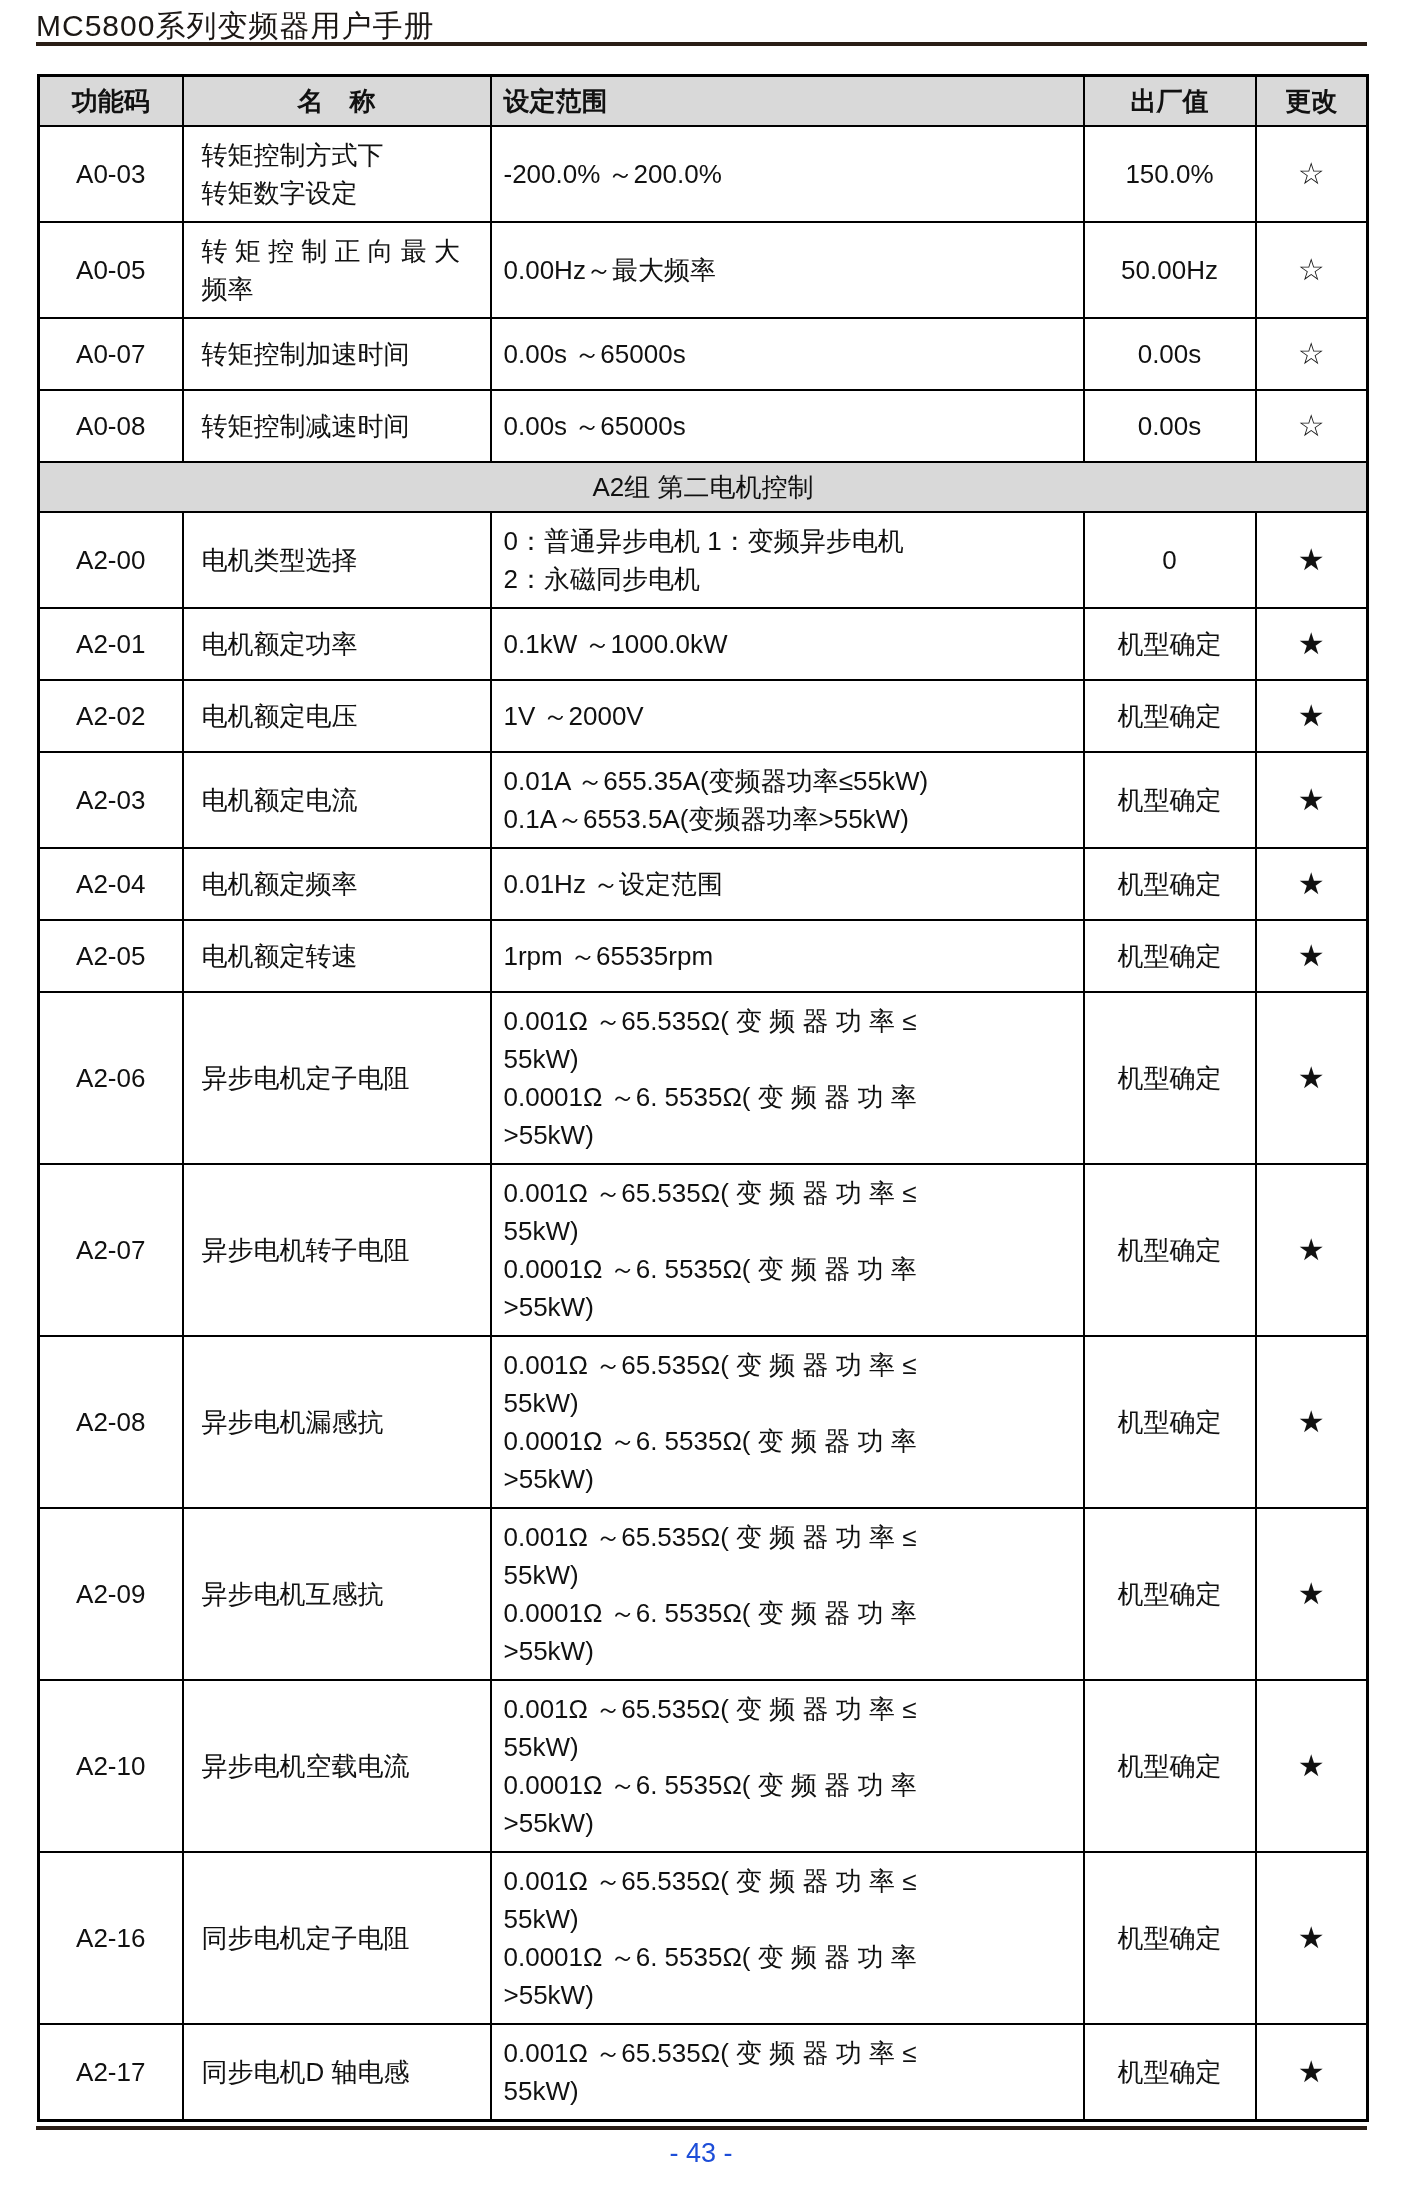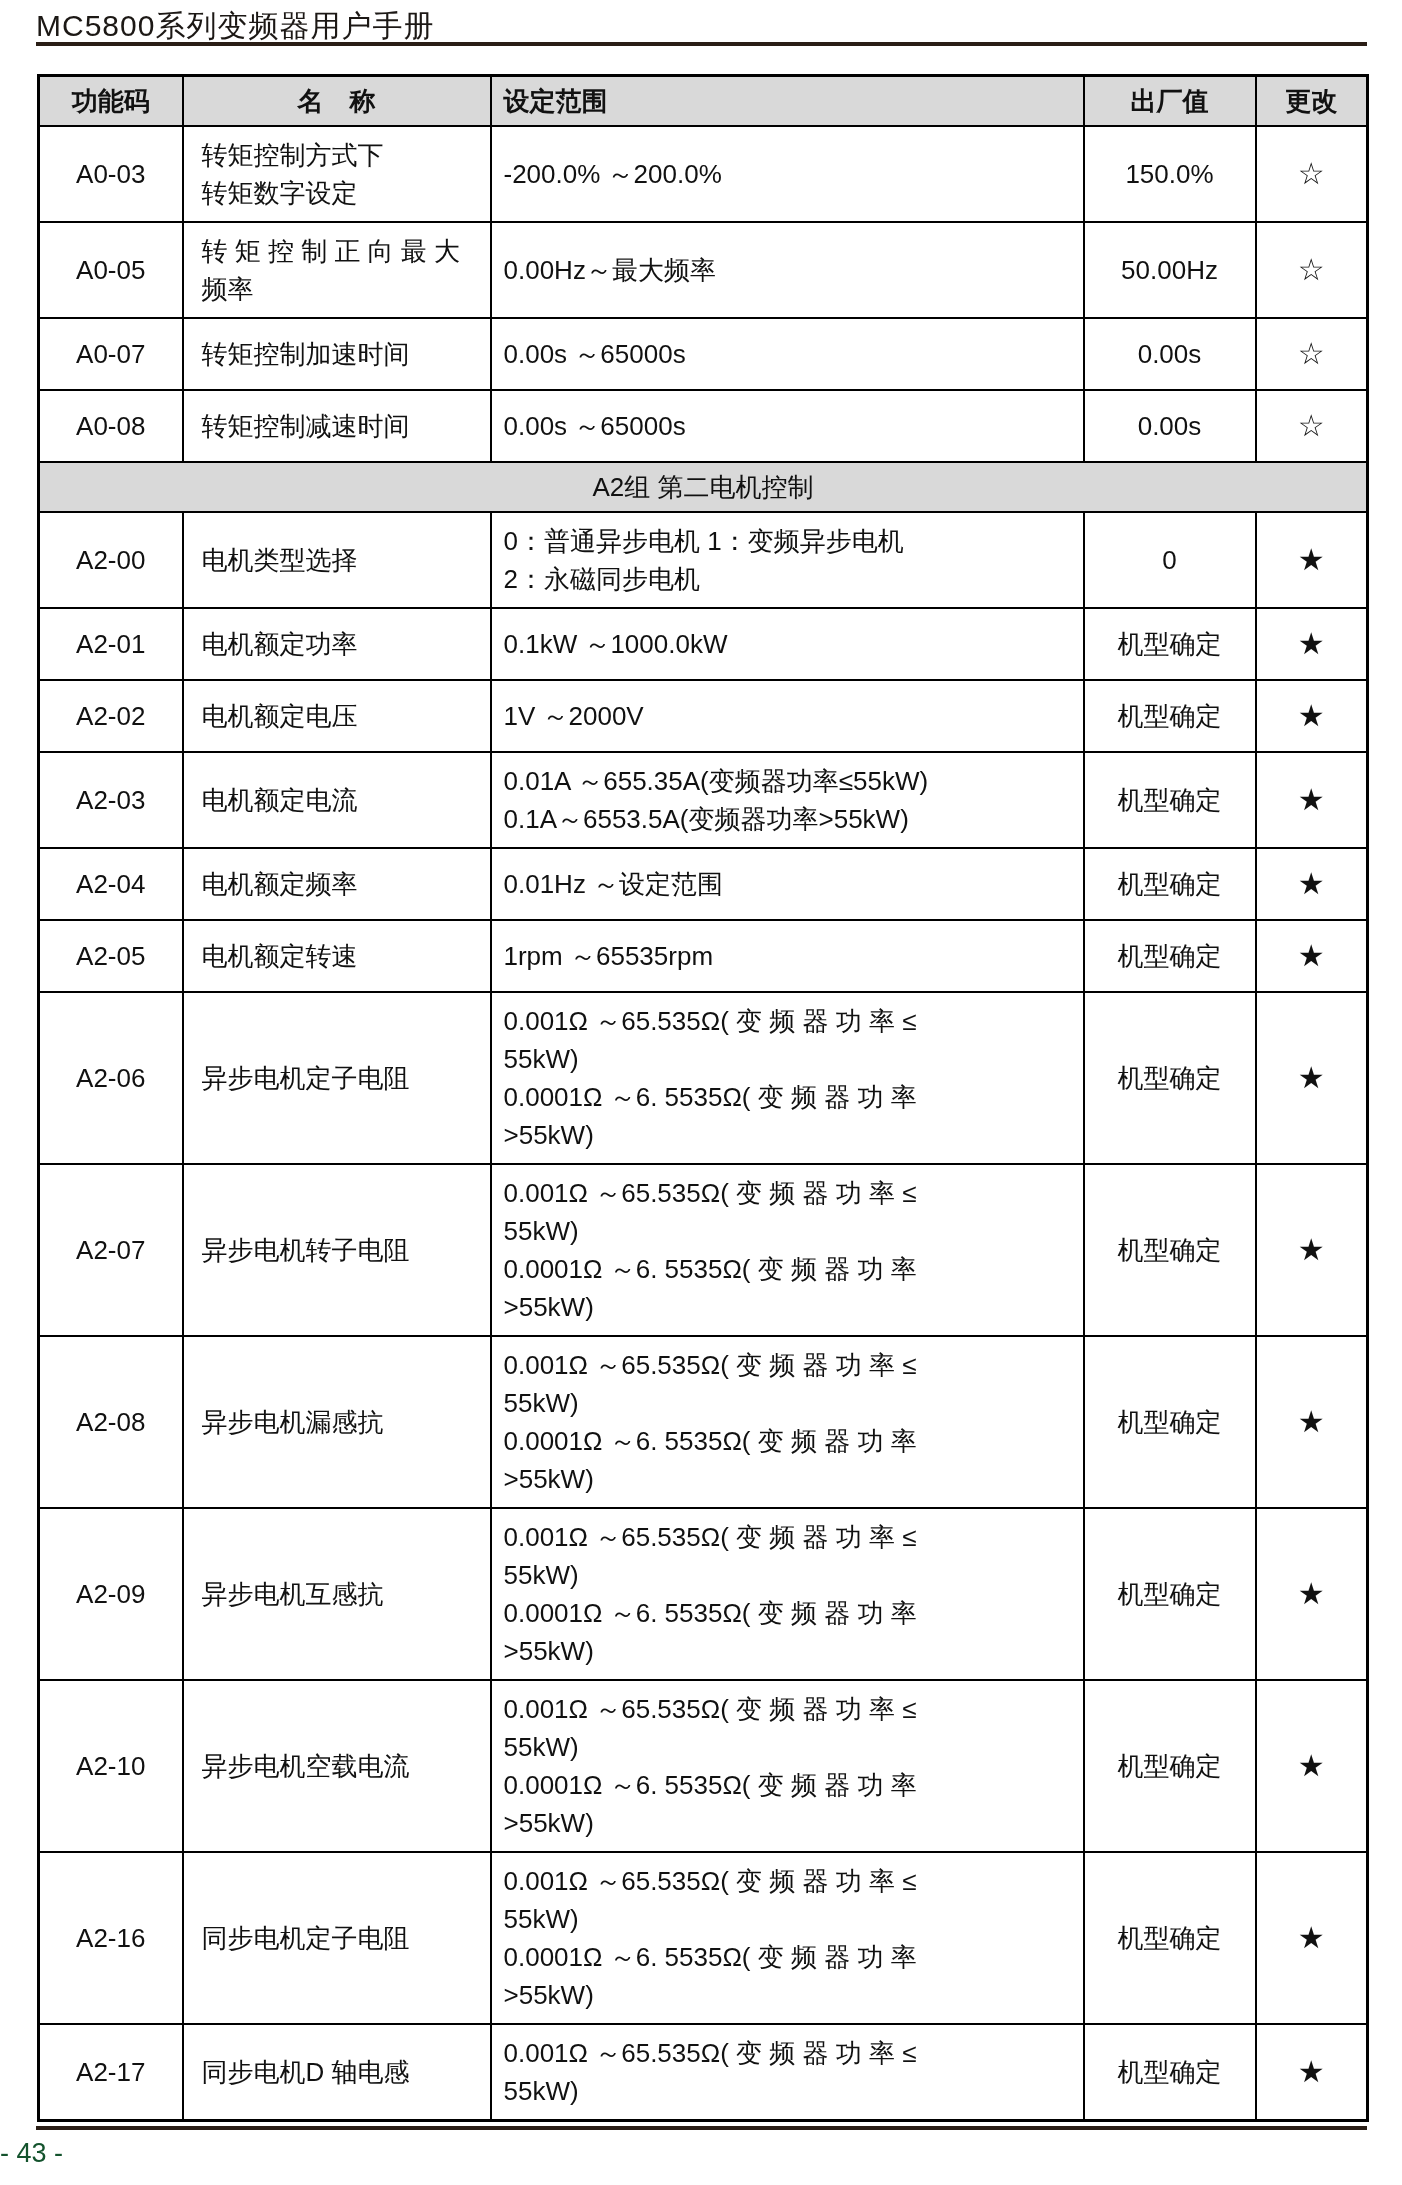--- a/index.html
+++ b/index.html
@@ -99,23 +99,23 @@
     top: 2126px;
     width: 1331px;
     height: 4px;
     background: #2a1e16;
   }
   #page-number {
     position: absolute;
     left: 0;
     top: 2138px;
     width: 100%;
-    text-align: left;
+    text-align: center;
     font-size: 27px;
-    color: #14532d;
+    color: #1d4ed8;
   }
 </style>
 </head>
 <body>
 
 <div id="page">
 
   <div id="doc-title">MC5800系列变频器用户手册</div>
   <div id="title-rule"></div>
 

